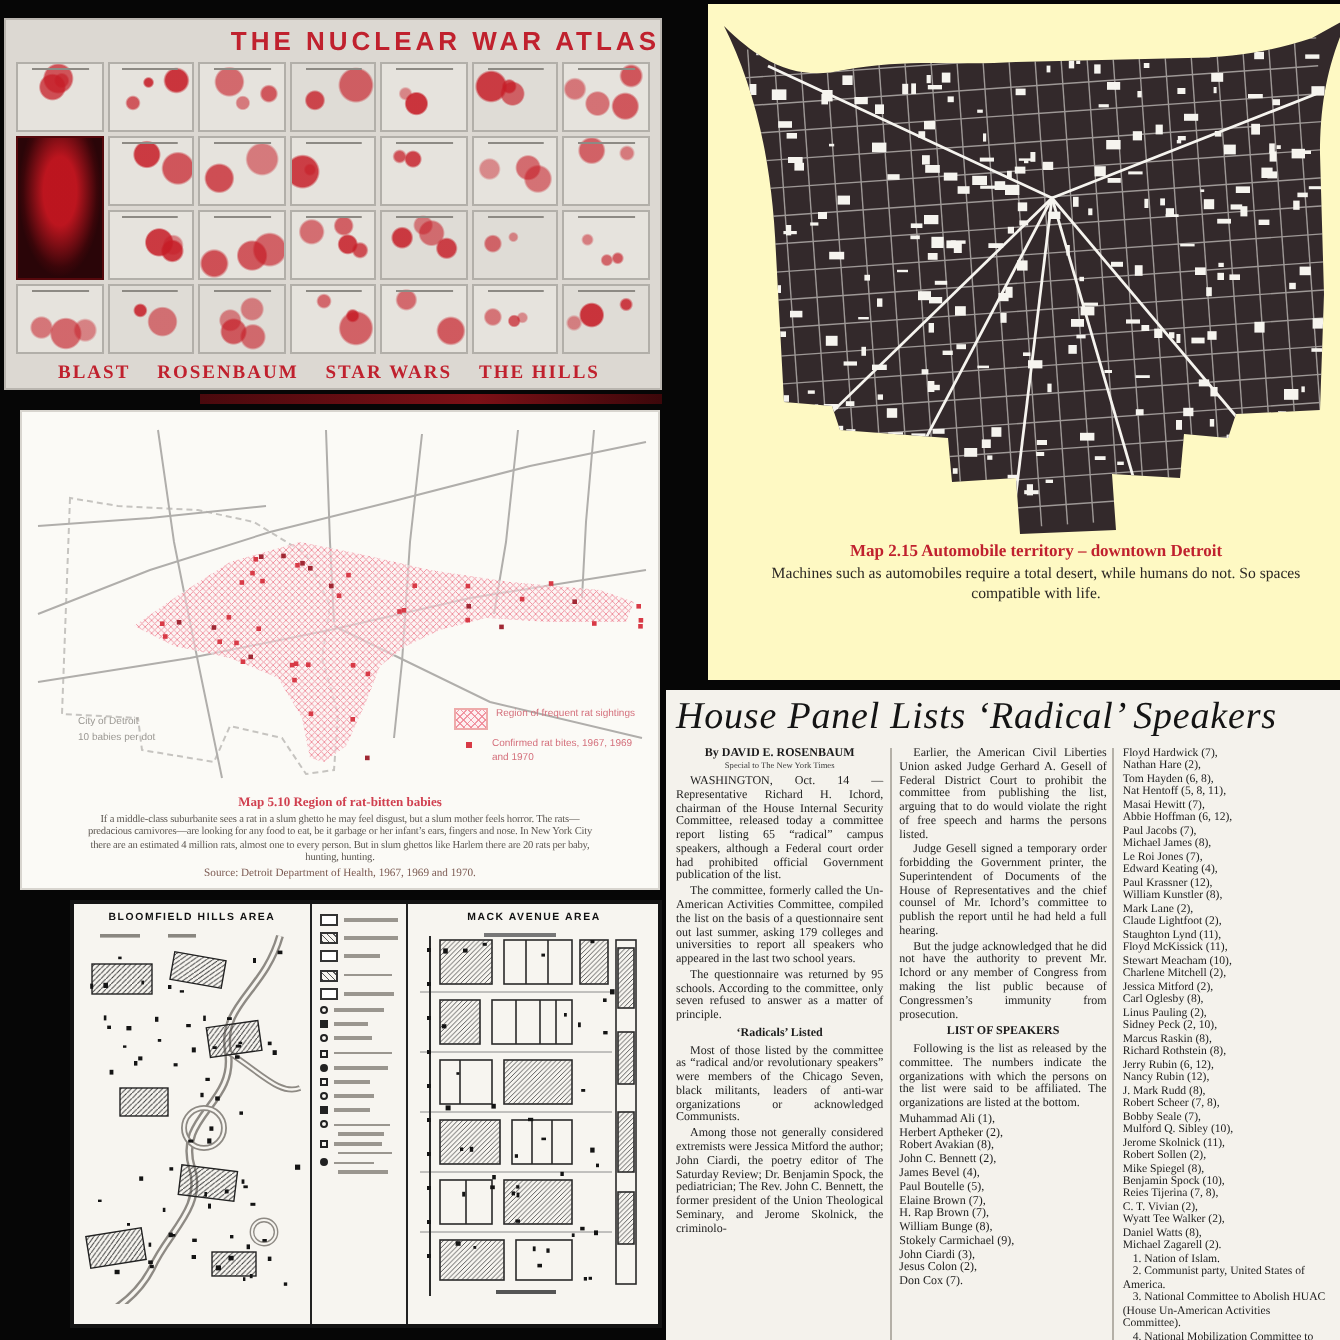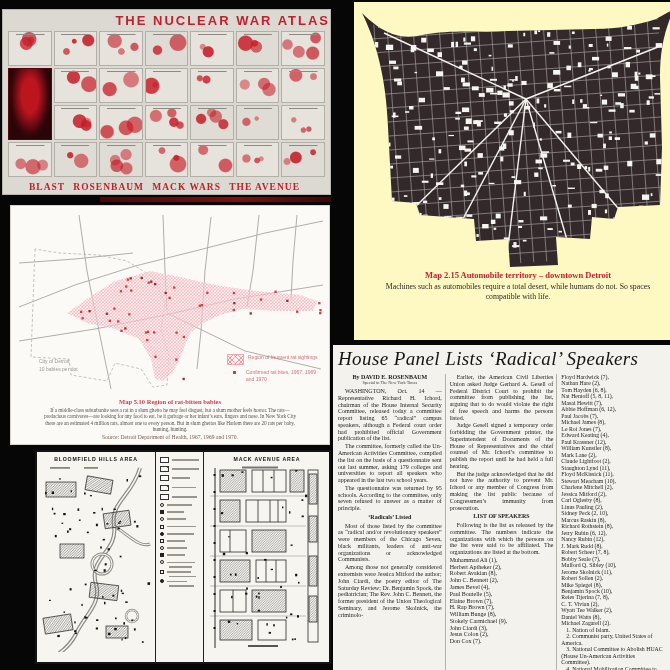--- a/index.html
+++ b/index.html
@@ -93,22 +93,22 @@
       <div class="atlas-cell" style="background-image: linear-gradient(rgb(141, 138, 132), rgb(141, 138, 132)), radial-gradient(circle at 64% 54%, rgba(198, 28, 38, 0.57) 21%, rgba(198, 28, 38, 0) 24%), radial-gradient(circle at 37% 37%, rgba(198, 28, 38, 0.86) 8%, rgba(198, 28, 38, 0) 11%); background-position: 50% 2px, 0px 0px, 0px 0px; background-size: 68% 1.3px, 100% 100%, 100% 100%; background-repeat: no-repeat; background-color: rgb(223, 220, 214);"></div>
       <div class="atlas-cell" style="background-image: linear-gradient(rgb(141, 138, 132), rgb(141, 138, 132)), radial-gradient(circle at 62% 35%, rgba(198, 28, 38, 0.51) 15%, rgba(198, 28, 38, 0) 18%), radial-gradient(circle at 63% 77%, rgba(198, 28, 38, 0.6) 15%, rgba(198, 28, 38, 0) 18%), radial-gradient(circle at 36% 52%, rgba(198, 28, 38, 0.51) 15%, rgba(198, 28, 38, 0) 18%), radial-gradient(circle at 40% 69%, rgba(198, 28, 38, 0.69) 17%, rgba(198, 28, 38, 0) 20%); background-position: 50% 2px, 0px 0px, 0px 0px, 0px 0px, 0px 0px; background-size: 68% 1.3px, 100% 100%, 100% 100%, 100% 100%, 100% 100%; background-repeat: no-repeat; background-color: rgb(223, 220, 214);"></div>
       <div class="atlas-cell" style="background-image: linear-gradient(rgb(141, 138, 132), rgb(141, 138, 132)), radial-gradient(circle at 39% 23%, rgba(198, 28, 38, 0.62) 8%, rgba(198, 28, 38, 0) 11%), radial-gradient(circle at 78% 64%, rgba(198, 28, 38, 0.65) 20%, rgba(198, 28, 38, 0) 23%), radial-gradient(circle at 74% 45%, rgba(198, 28, 38, 0.85) 7%, rgba(198, 28, 38, 0) 10%); background-position: 50% 2px, 0px 0px, 0px 0px, 0px 0px; background-size: 68% 1.3px, 100% 100%, 100% 100%, 100% 100%; background-repeat: no-repeat;"></div>
       <div class="atlas-cell" style="background-image: linear-gradient(rgb(141, 138, 132), rgb(141, 138, 132)), radial-gradient(circle at 29% 21%, rgba(198, 28, 38, 0.61) 11%, rgba(198, 28, 38, 0) 14%), radial-gradient(circle at 82% 68%, rgba(198, 28, 38, 0.69) 15%, rgba(198, 28, 38, 0) 18%); background-position: 50% 2px, 0px 0px, 0px 0px; background-size: 68% 1.3px, 100% 100%, 100% 100%; background-repeat: no-repeat;"></div>
       <div class="atlas-cell" style="background-image: linear-gradient(rgb(141, 138, 132), rgb(141, 138, 132)), radial-gradient(circle at 23% 47%, rgba(198, 28, 38, 0.56) 10%, rgba(198, 28, 38, 0) 13%), radial-gradient(circle at 49% 53%, rgba(198, 28, 38, 0.71) 9%, rgba(198, 28, 38, 0) 12%), radial-gradient(circle at 59% 48%, rgba(198, 28, 38, 0.45) 7%, rgba(198, 28, 38, 0) 10%); background-position: 50% 2px, 0px 0px, 0px 0px, 0px 0px; background-size: 68% 1.3px, 100% 100%, 100% 100%, 100% 100%; background-repeat: no-repeat;"></div>
       <div class="atlas-cell" style="background-image: linear-gradient(rgb(141, 138, 132), rgb(141, 138, 132)), radial-gradient(circle at 12% 56%, rgba(198, 28, 38, 0.49) 7%, rgba(198, 28, 38, 0) 10%), radial-gradient(circle at 33% 44%, rgba(198, 28, 38, 0.88) 16%, rgba(198, 28, 38, 0) 19%), radial-gradient(circle at 74% 28%, rgba(198, 28, 38, 0.83) 6%, rgba(198, 28, 38, 0) 9%); background-position: 50% 2px, 0px 0px, 0px 0px, 0px 0px; background-size: 68% 1.3px, 100% 100%, 100% 100%, 100% 100%; background-repeat: no-repeat; background-color: rgb(223, 220, 214);"></div>
     </div>
   <div class="atlas-labels">
       <span>BLAST</span>
       <span>ROSENBAUM</span>
-      <span>MACK WARS</span>
-      <span>THE AVENUE</span>
+      <span>STAR WARS</span>
+      <span>THE HILLS</span>
     </div>
 </div>
 <div class="panel atlas-bottom-bar"></div>
 
 <div class="panel auto">
   <svg id="autoSvg" width="320" height="262" viewBox="0 0 320 262">
     <defs>
       <clipPath id="autoClip">
         <path d="M4,6 C28,30 46,32 64,28 C96,22 120,26 150,24 L236,22 C260,22 280,18 298,12 L316,2 C306,24 302,44 302,70 L304,140 L302,198 L260,200 L256,212 L234,210 L232,232 L198,230 L200,258 L152,260 L150,232 L118,234 L116,212 L62,208 L58,196 L34,194 L30,120 C28,70 18,34 4,6 Z"></path>
       </clipPath>

